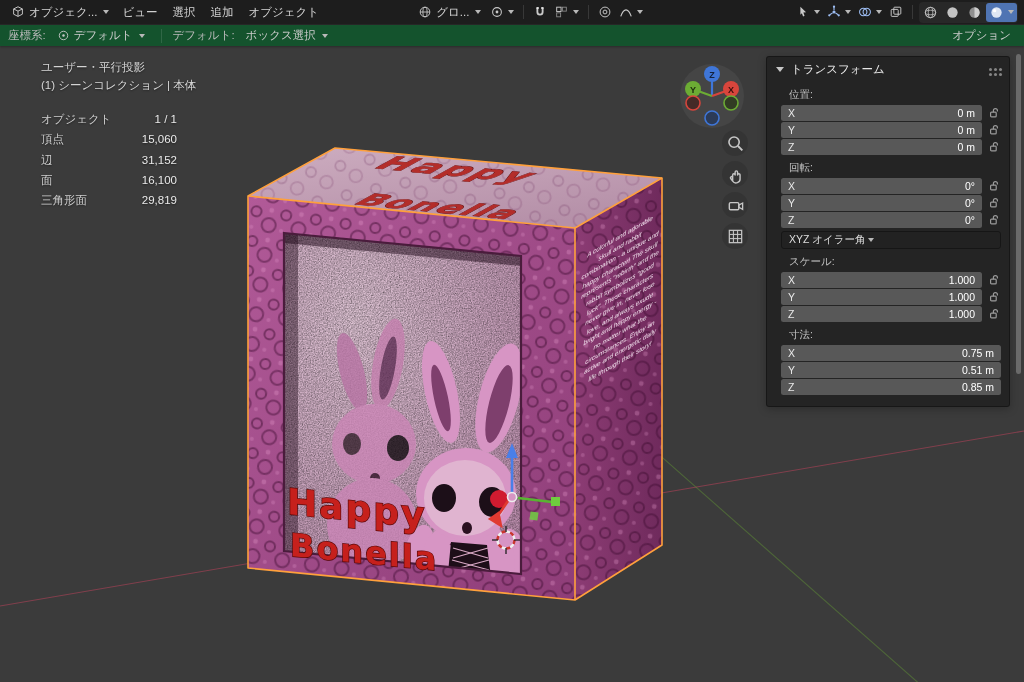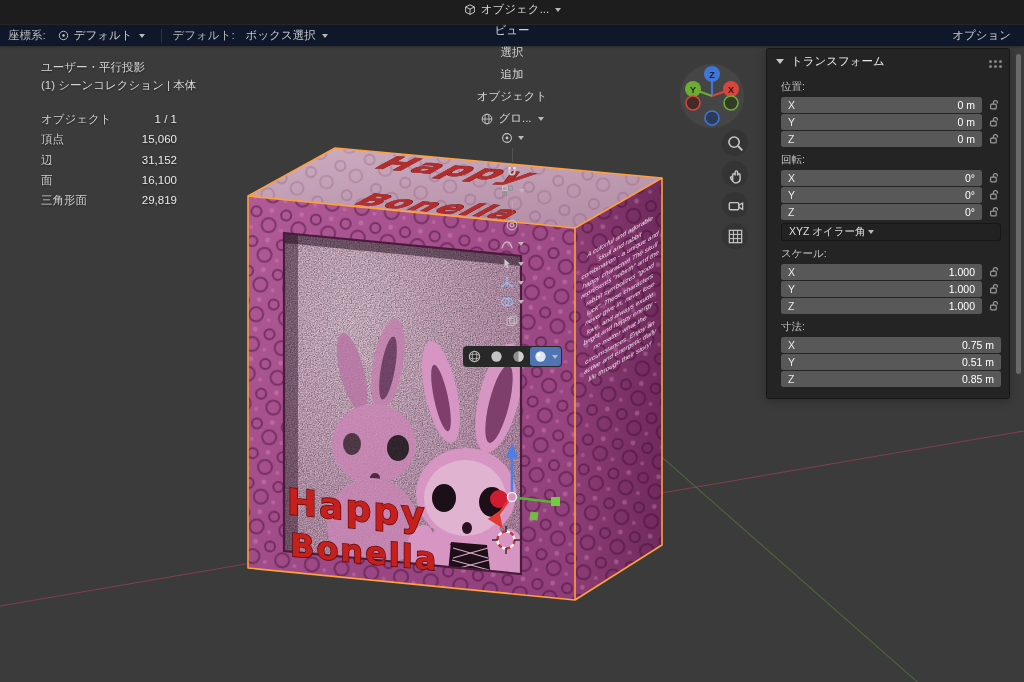--- a/index.html
+++ b/index.html
@@ -2,34 +2,34 @@
 <html><head>
 <meta charset="utf-8">
 <style>
   * { box-sizing: border-box; }
   html,body { margin:0; padding:0; background:#1d1d1d;
     font-family:"Liberation Sans","DejaVu Sans",sans-serif; }
   .app { position:relative; width:1024px; height:682px; overflow:hidden; background:#3b3b3b; }
 
   
   .menubar { position:absolute; top:0; left:0; right:0; height:24px; background:#1d1d1d;
-    display:flex; align-items:center; padding:0 6px; font-size:11.5px; color:#d6d6d6; gap:1px; z-index:30;flex-direction:column; }
+    display:flex; align-items:center; padding:0 6px; font-size:11.5px; color:#d6d6d6; gap:1px; z-index:30; }
   .menu-item { padding:3px 7px; border-radius:3px; white-space:nowrap; }
   .ddbtn { display:flex; align-items:center; gap:4px; padding:2px 5px; border-radius:3px; white-space:nowrap; }
   .chev { width:0; height:0; border-left:3.5px solid transparent; border-right:3.5px solid transparent;
     border-top:4.5px solid #b9b9b9; margin-left:2px; }
   .vsep { width:1px; height:14px; background:rgba(255,255,255,.12); margin:0 5px; flex:0 0 auto; }
   .sp1 { flex:100 0 0; } .sp2 { flex:170 0 0; }
   .ibtn { display:flex; align-items:center; gap:2px; padding:2px 3px; border-radius:3px; }
   .shadegrp { display:flex; align-items:center; background:#282828; border-radius:4px; padding:1px; gap:1px; }
   .shadegrp .ibtn { padding:2px 3px; }
   .ibtn.active { background:#4f74b3; }
 
   
-  .toolbar { position:absolute; top:24px; left:0; right:0; height:22px; background:#0f172a;
+  .toolbar { position:absolute; top:24px; left:0; right:0; height:22px; background:#14532d;
     border-top:1px solid #262626; display:flex; align-items:center; font-size:11.5px; color:#cccccc;
     padding:0 8px; gap:6px; z-index:29; box-shadow:0 1px 2px rgba(0,0,0,.3); }
   .toolbar .lab { color:#b9b9b9; }
   .tspacer { flex:1; }
 
   
   .viewport { position:absolute; top:46px; left:0; width:1024px; height:636px; overflow:hidden; }
   svg.scene { position:absolute; left:0; top:0; }
 
   .vpinfo { position:absolute; left:17px; top:12px; color:#d8d8d8; font-size:11.5px; line-height:1.6;
@@ -42,31 +42,31 @@
     transform-origin:0 0; font-size:6.4px; line-height:1.5; font-style:italic;
     color:rgba(250,238,247,.95); text-align:center; z-index:5; }
 
   
   .navgizmo { position:absolute; left:678px; top:16px; width:68px; height:68px; z-index:7; }
   .viewtools { position:absolute; left:722px; top:84px; display:flex; flex-direction:column; gap:5px; z-index:7; }
   .vtool { width:26px; height:26px; border-radius:13px; display:flex; align-items:center; justify-content:center;
     background:rgba(20,20,20,.18); }
 
   
-  .npanel { position:absolute; left:766px; top:2px; width:244px; background:rgba(35,35,35,.97);
+  .npanel { position:absolute; left:766px; top:10px; width:244px; background:rgba(35,35,35,.97);
     border:1px solid rgba(0,0,0,.35); border-radius:3px; z-index:20; font-size:10.5px;
     color:#d8d8d8; padding-bottom:10px; box-shadow:0 2px 8px rgba(0,0,0,.25); }
   .phead { display:flex; align-items:center; gap:7px; height:25px; padding:0 9px; }
   .ptri { width:0; height:0; border-left:4px solid transparent; border-right:4px solid transparent;
     border-top:5px solid #c8c8c8; }
   .ptitle { font-size:11.5px; color:#ececec; }
   .grip { width:3px; height:3px; border-radius:50%; background:#858585; margin-left:auto; margin-right:8px;
     box-shadow:5px 0 #858585, 10px 0 #858585, 0 5px #858585, 5px 5px #858585, 10px 5px #858585; }
   .pbody { padding:0 8px 0 14px; }
-  .plabel { margin:6px 0 3px; color:#c2c2c2; }
+  .plabel { margin:6px 8px 3px; color:#c2c2c2; }
   .prow { display:flex; align-items:center; margin-bottom:1px; gap:5px; }
   .pfield { flex:1; height:16px; background:#585858; border-radius:2.5px; display:flex;
     justify-content:space-between; align-items:center; padding:0 7px; }
   .pfield .ax { color:#e9e9e9; } .pfield .pv { color:#ffffff; }
   .lockcol { width:14px; display:flex; justify-content:center; flex:0 0 auto; }
   .ddrow { height:18px; background:#222222; border:1px solid #161616; border-radius:3px; display:flex;
     align-items:center; padding:0 7px; margin:3px 0; color:#dddddd; }
   .scrollthumb { position:absolute; right:3px; top:8px; width:5px; height:320px; background:#6a6a6a;
     border-radius:3px; z-index:21; }
 

